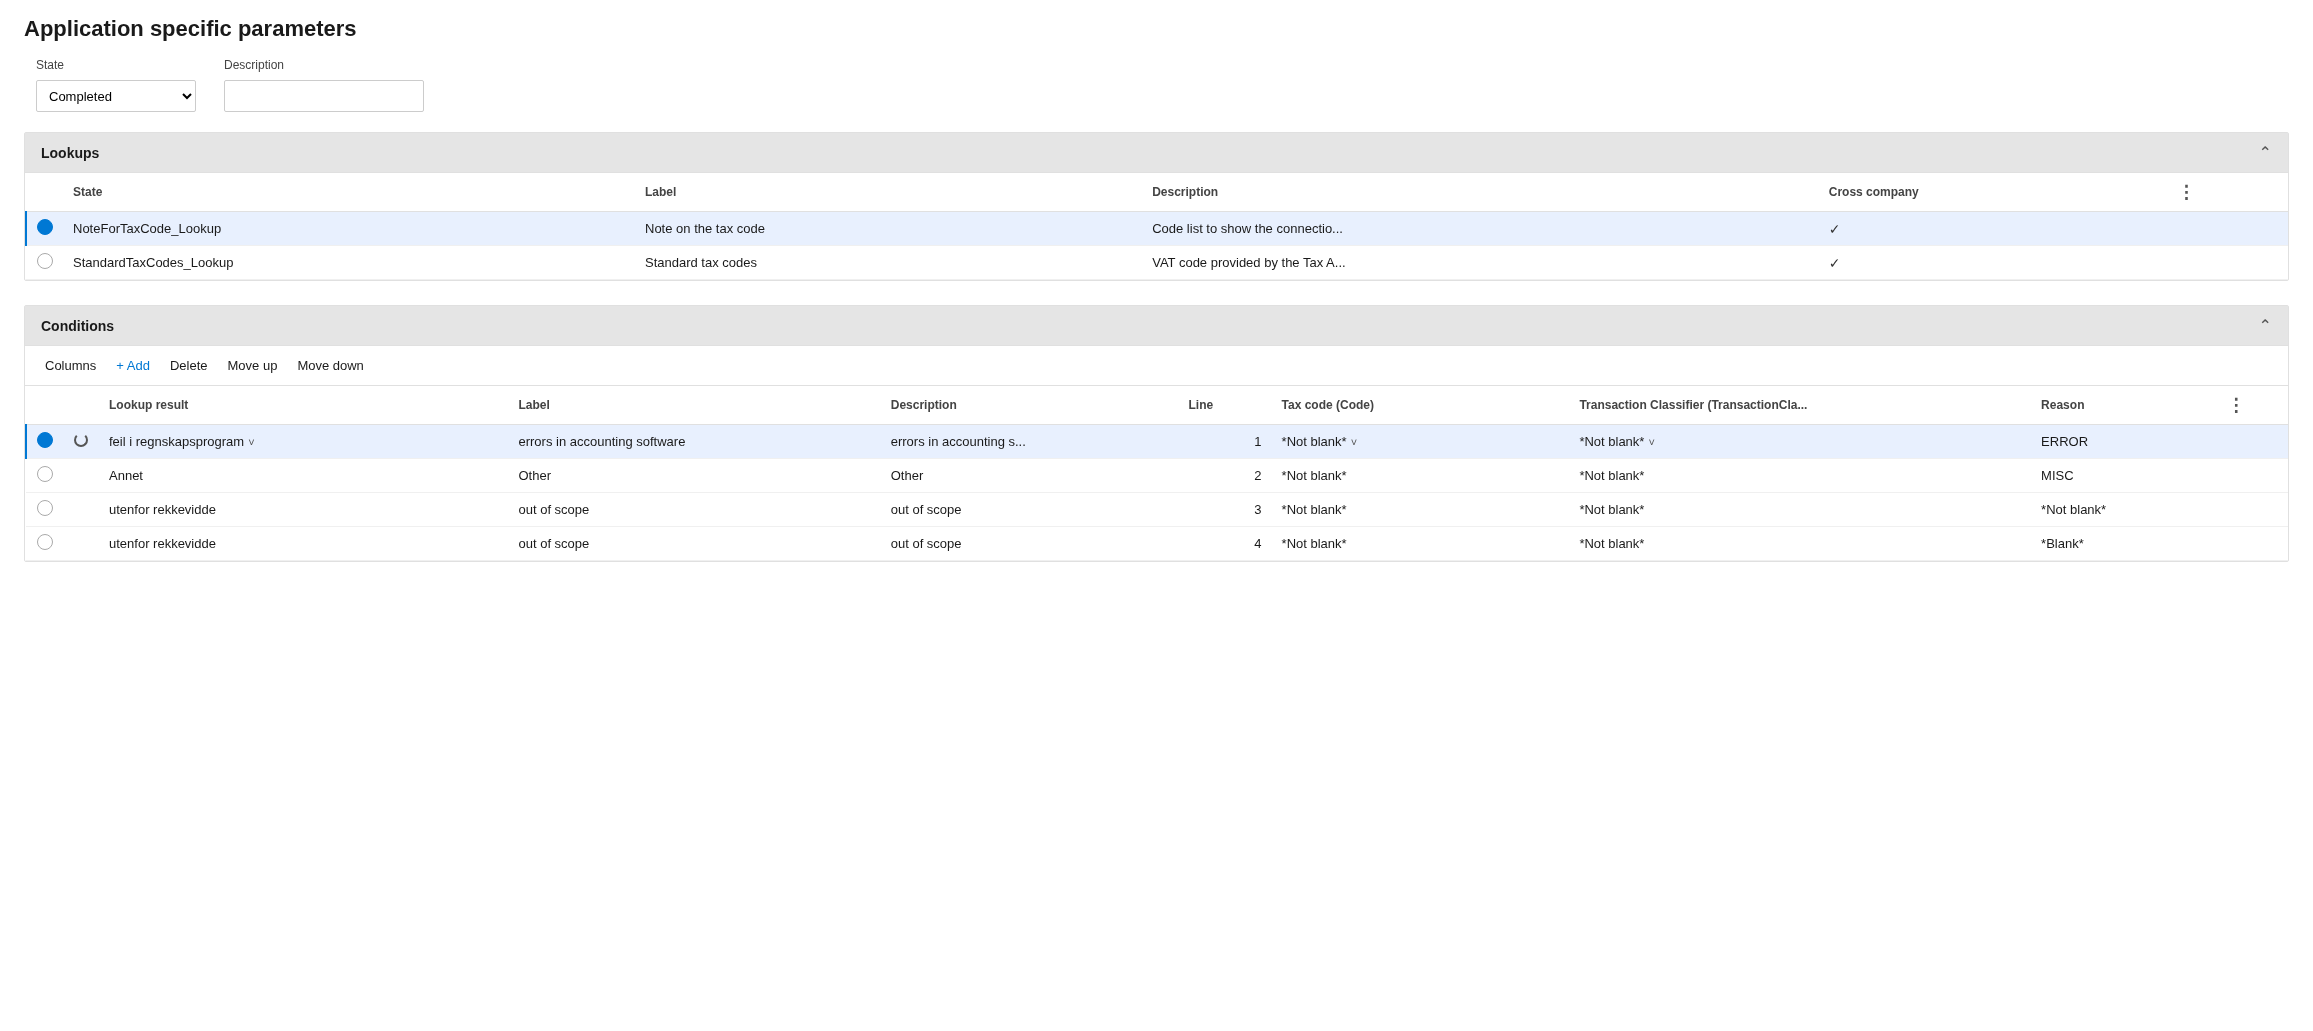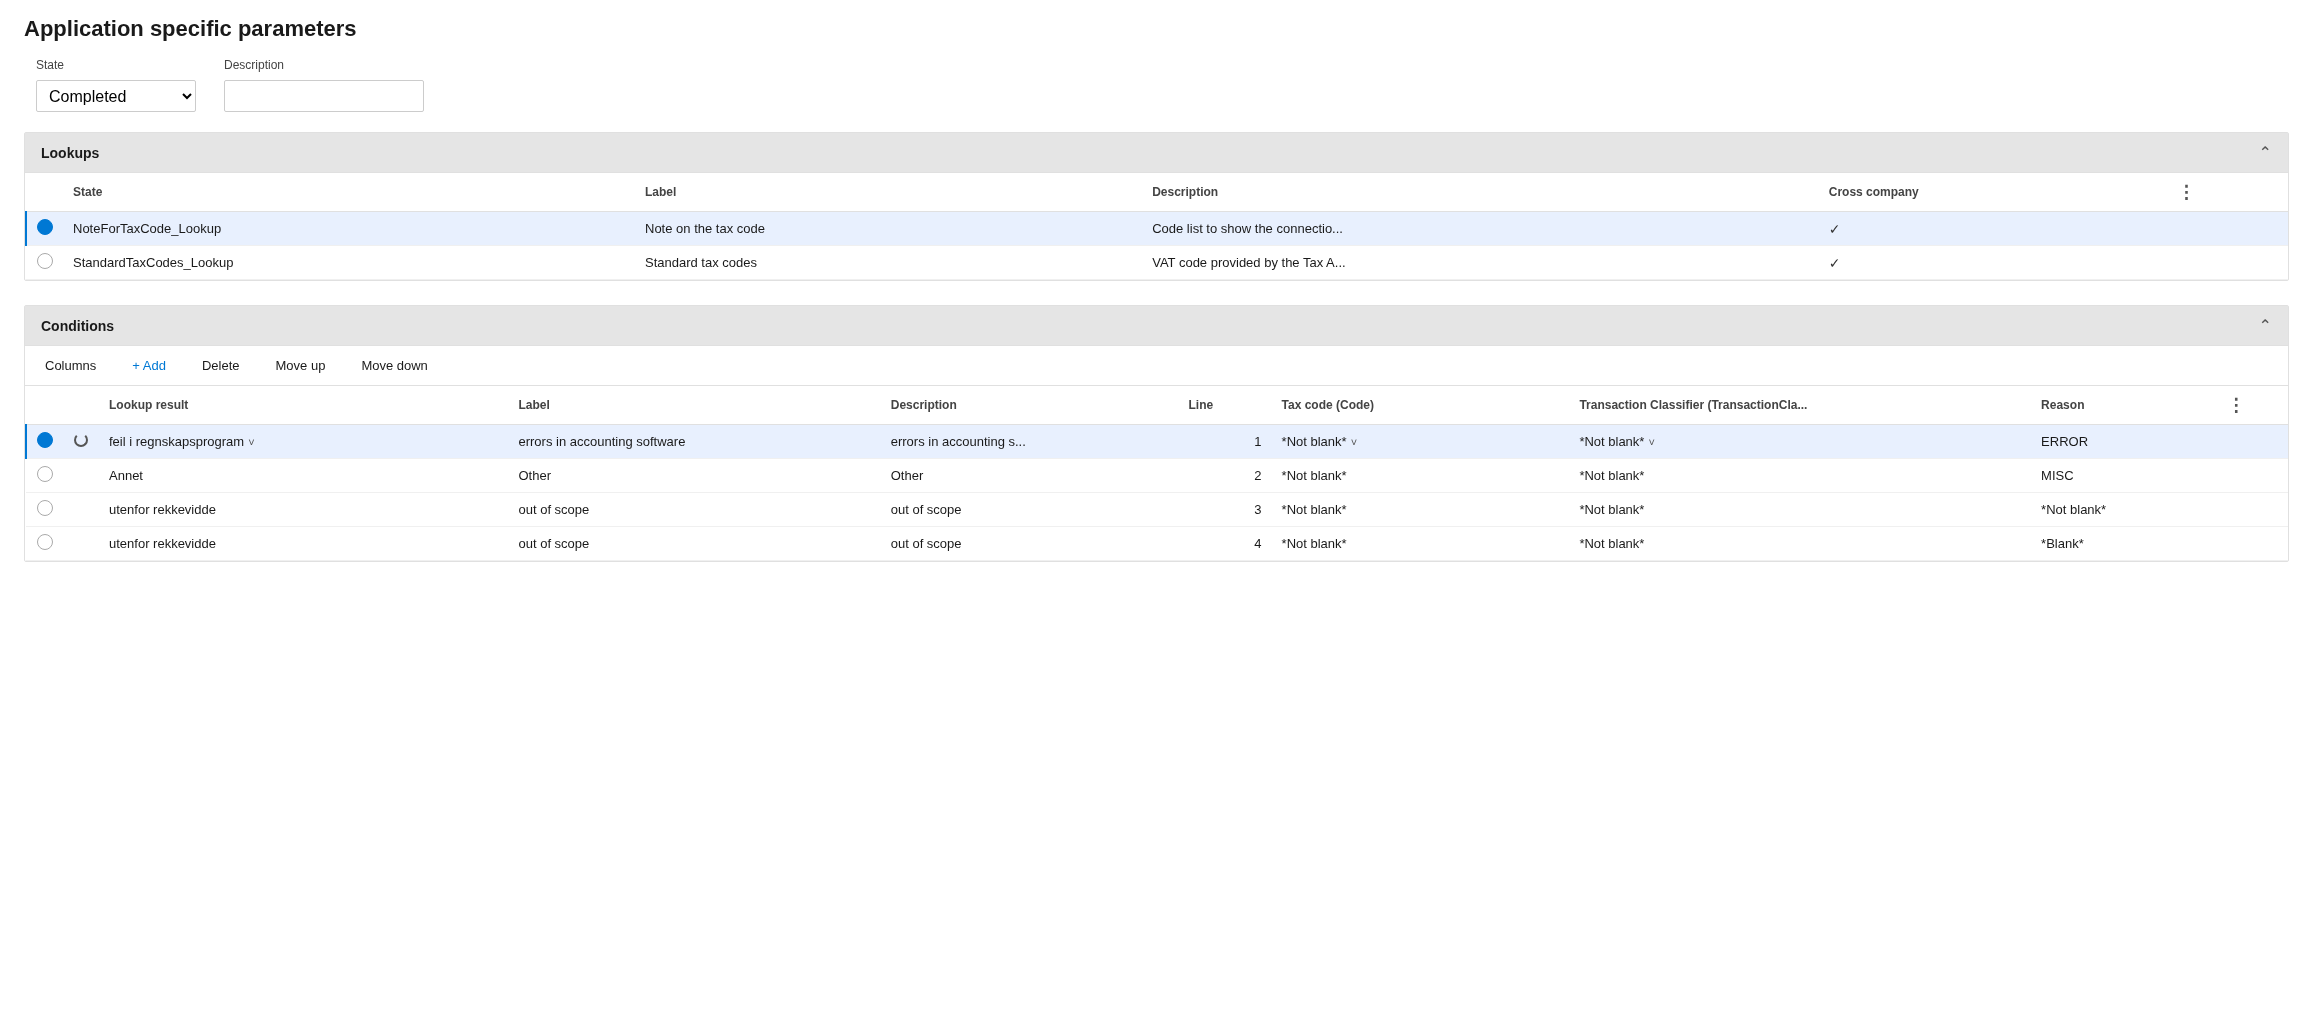--- a/index.html
+++ b/index.html
@@ -29,21 +29,21 @@
       margin-left: 12px;
     }
     .form-group label {
       font-size: 12px;
       color: #444;
     }
     .form-group select, .form-group input {
       border: 1px solid #ccc;
       border-radius: 2px;
       padding: 6px 8px;
-      font-size: 16px;
+      font-size: 13px;
       height: 32px;
       background: #fff;
     }
     .form-group select {
       width: 160px;
       appearance: auto;
     }
     .form-group input {
       width: 200px;
     }
@@ -71,21 +71,21 @@
       cursor: pointer;
       font-size: 16px;
       color: #555;
       background: none;
       border: none;
     }
 
     
     .toolbar {
       display: flex;
-      gap: 20px;
+      gap: 4px;
       padding: 8px 12px;
       align-items: center;
       border-bottom: 1px solid #e0e0e0;
     }
     .toolbar-btn {
       background: none;
       border: none;
       cursor: pointer;
       font-size: 13px;
       color: #0078d4;

